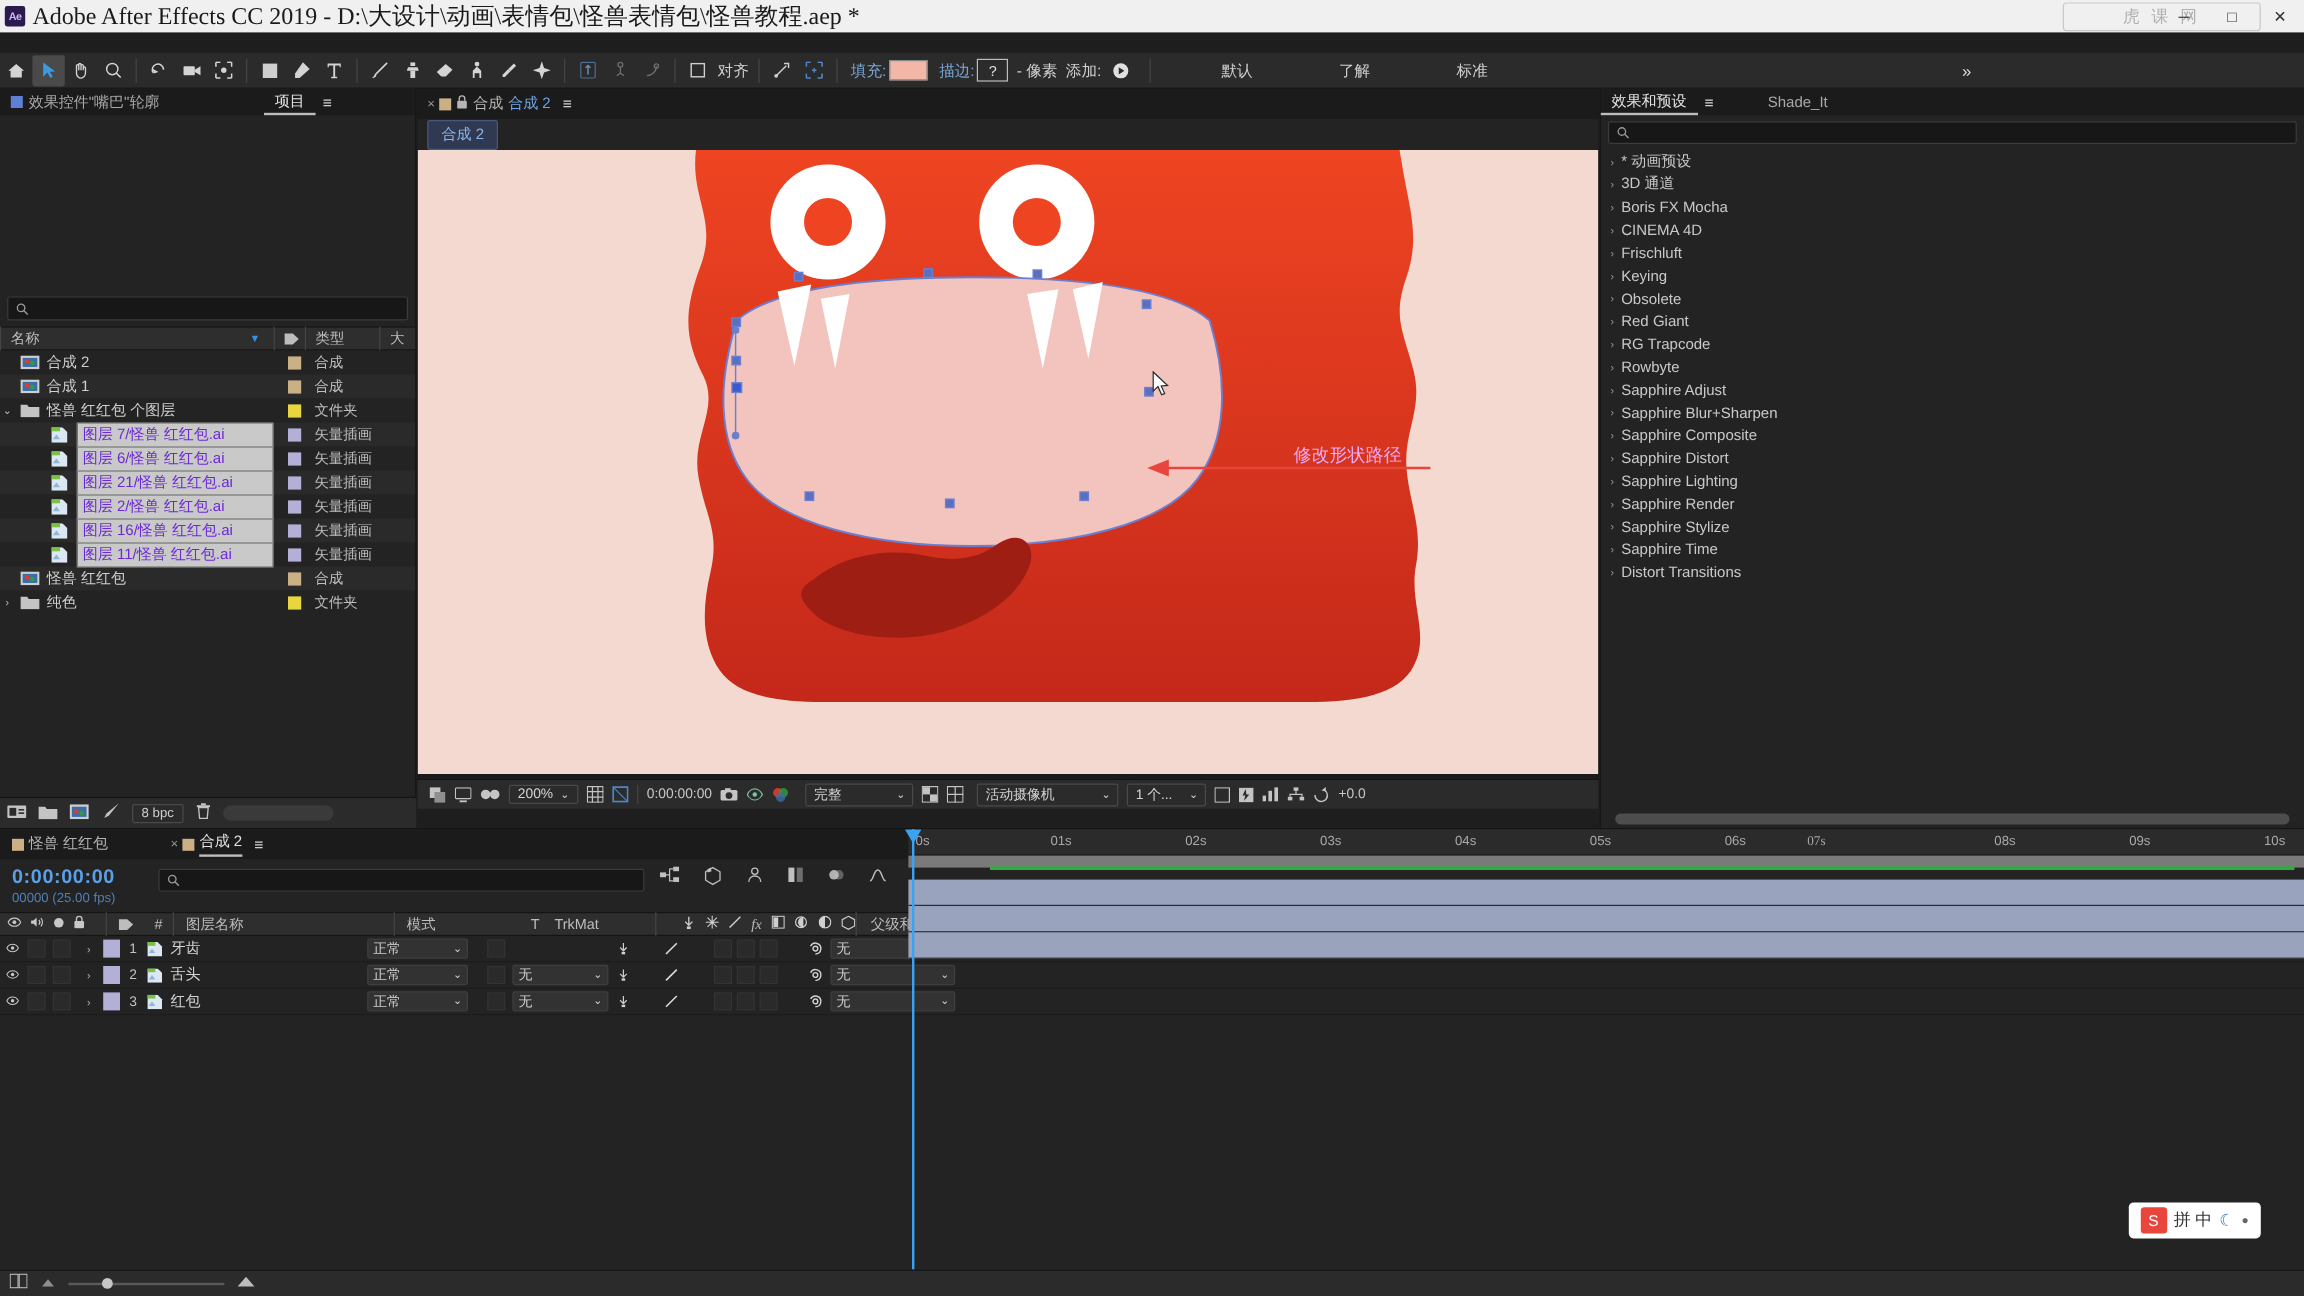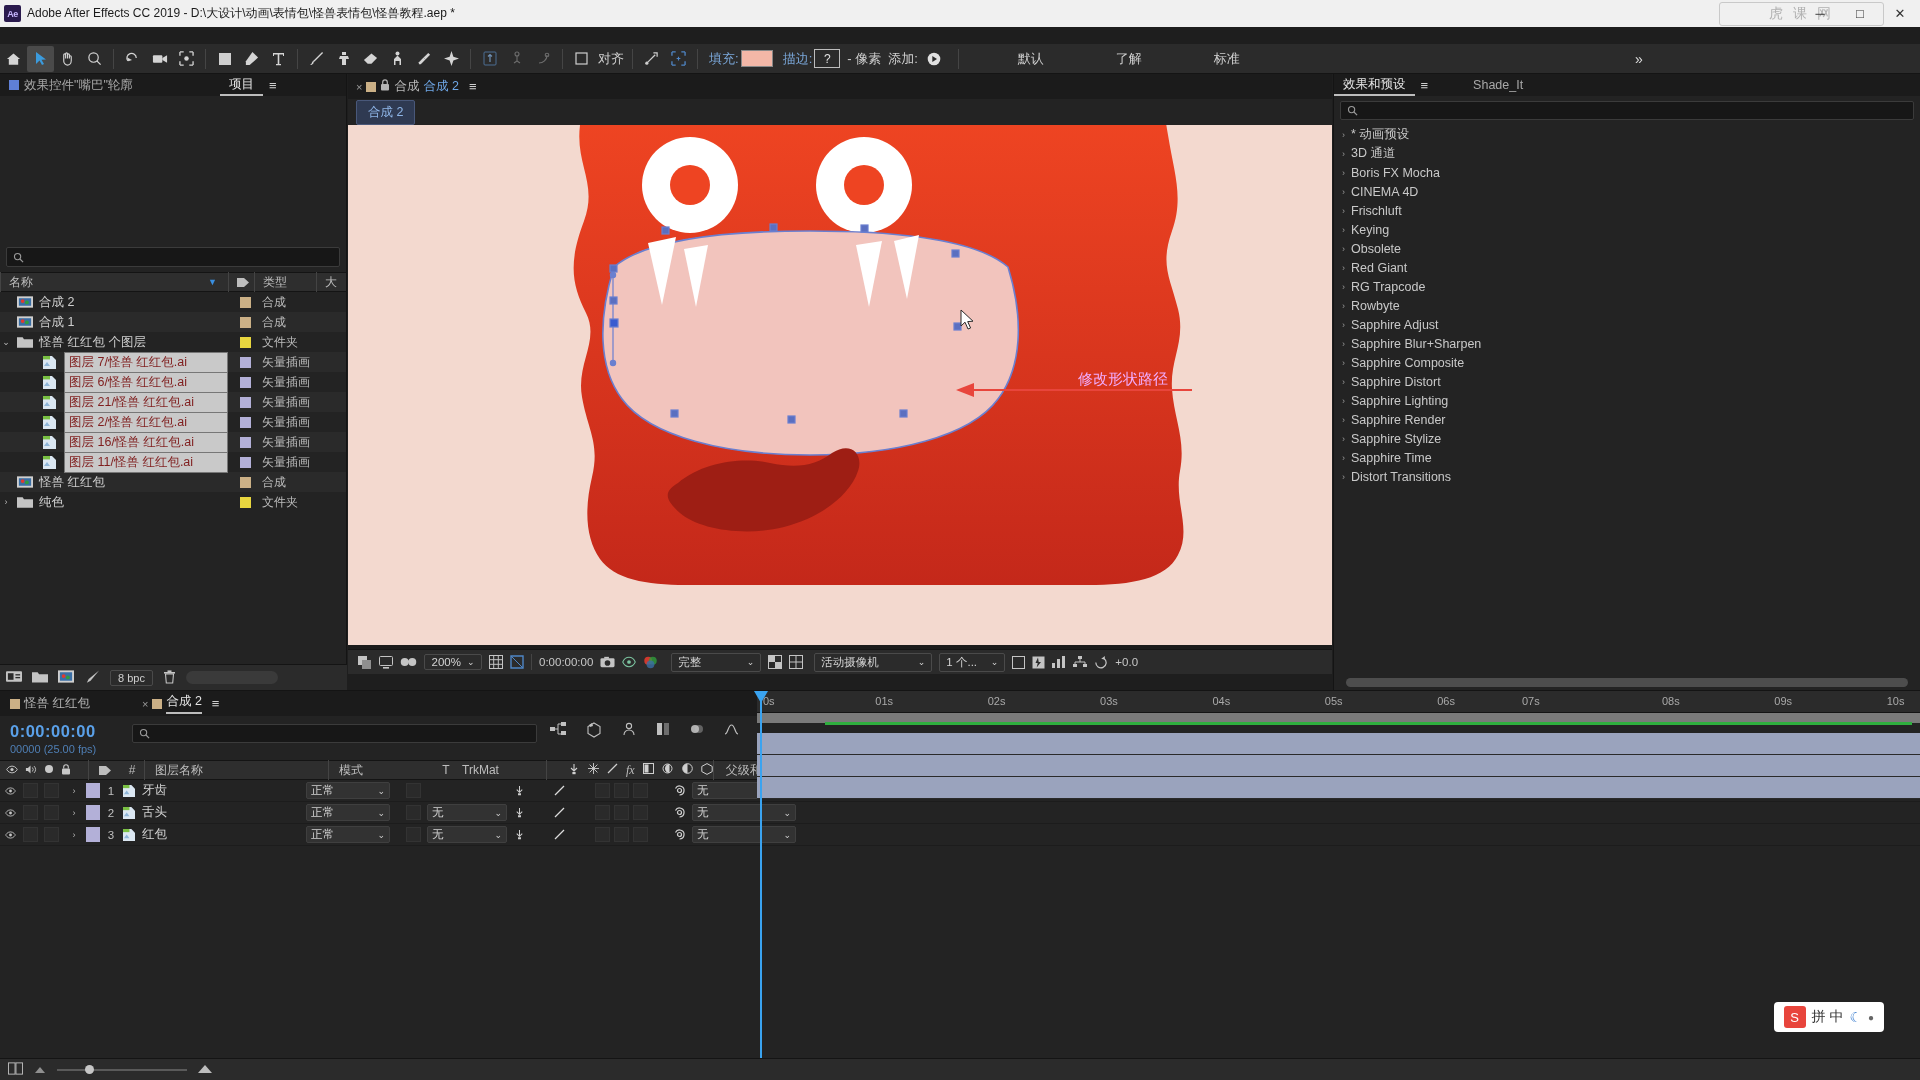--- a/index.html
+++ b/index.html
@@ -6,21 +6,21 @@
   html,body { width:1920px; height:1080px; overflow:hidden; background:#1e1e1e;
     font-family:"Liberation Sans","DejaVu Sans",sans-serif; color:#c8c8c8; }
   #app { position:relative; width:1920px; height:1080px; }
 
   
   .titlebar { position:absolute; left:0; top:0; width:1920px; height:27px; background:#f0f0f0;
     display:flex; align-items:center; color:#1a1a1a; font-size:14px; }
   .ae-badge { width:17px; height:17px; margin:0 6px 0 4px; background:#2a1a4d; color:#c9b7ff;
     font-size:9px; font-weight:bold; display:flex; align-items:center; justify-content:center;
     border-radius:2px; letter-spacing:-0.5px; }
-  .title-text { font-size:12px; white-space:nowrap; }
+  .title-text { font-size:20px; white-space:nowrap;font-family:Liberation Serif, serif; }
   .win-btns { position:absolute; right:0; top:0; height:27px; display:flex; }
   .win-btn { width:40px; height:27px; display:flex; align-items:center; justify-content:center;
     font-size:13px; color:#333; }
   .watermark { position:absolute; right:36px; top:2px; width:165px; height:24px;
     border:1.5px solid #c9c9c9; border-radius:3px; color:#b0b0b0; font-size:14px;
     display:flex; align-items:center; justify-content:space-around; letter-spacing:3px; }
 
   
   .menubar { position:absolute; left:0; top:27px; width:1920px; height:17px; background:#f0f0f0;
     display:flex; align-items:center; color:#1a1a1a; font-size:12.5px; padding-left:4px; }
@@ -58,21 +58,21 @@
     border-right:1px solid #141414; }
   .proj-top { height:145px; }
   .searchbar { margin:6px 6px 0 6px; height:20px; background:#171717; border:1px solid #3b3b3b;
     border-radius:2px; display:flex; align-items:center; padding-left:6px; color:#8c8c8c; font-size:11px; }
   .col-head { display:flex; align-items:center; height:20px; background:#2e2e2e; font-size:12px;
     color:#bdbdbd; border-top:1px solid #141414; border-bottom:1px solid #141414; margin-top:5px; }
   .col-head .c { padding-left:8px; border-left:1px solid #444; height:20px; display:flex; align-items:center; }
   .proj-row { display:flex; align-items:center; height:20px; font-size:12.5px; color:#cfcfcf; }
   .proj-row.alt { background:#2a2a2a; }
   .proj-row .nm { flex:0 0 228px; display:flex; align-items:center; gap:5px; overflow:hidden; white-space:nowrap; }
-  .proj-row .nm.sel .lbl { background:#c9c9c9; color:#7f1d1d; padding:1px 4px; border:1px solid #777;
+  .proj-row .nm.sel .lbl { background:#c9c9c9; color:#6d28d9; padding:1px 4px; border:1px solid #777;
     display:inline-block; width:100%; }
   .proj-row .sw { flex:0 0 34px; display:flex; align-items:center; justify-content:center; }
   .proj-row .ty { flex:1; font-size:12px; color:#bdbdbd; }
   .swatch { width:11px; height:11px; display:inline-block; }
   .ic { width:17px; height:13px; flex:0 0 17px; display:inline-block; }
   .twisty { width:12px; flex:0 0 12px; text-align:center; font-size:9px; color:#bbb; }
   .indent { flex:0 0 20px; }
   .proj-foot { position:absolute; left:0; bottom:0; width:347px; height:26px; background:#2b2b2b;
     border-top:1px solid #141414; display:flex; align-items:center; gap:10px; padding-left:6px; color:#c4c4c4; font-size:11px; }
   .bpc { border:1px solid #4a4a4a; border-radius:2px; padding:1px 7px; font-size:11px; color:#cfcfcf; }
@@ -1208,21 +1208,21 @@
 
     <div class="tl-graph">
       <div class="ruler" id="ruler">
           <span class="rtick" style="left: 6px;">0s</span>
           <span class="rtick" style="left: 118.367px;">01s</span>
           <span class="rtick" style="left: 230.734px;">02s</span>
           <span class="rtick" style="left: 343.101px;">03s</span>
           <span class="rtick" style="left: 455.469px;">04s</span>
           <span class="rtick" style="left: 567.836px;">05s</span>
           <span class="rtick" style="left: 680.203px;">06s</span>
-          <span class="rtick" style="left: 765px;">07s</span>
+          <span class="rtick" style="left: 749px; font-family: Liberation Serif, serif;">07s</span>
           <span class="rtick" style="left: 904.937px;">08s</span>
           <span class="rtick" style="left: 1017.3px;">09s</span>
           <span class="rtick" style="left: 1129.67px;">10s</span>
         </div>
       <div class="workarea"></div>
       <div class="greenbar"></div>
       <div style="position:absolute;left:0;top:42px;right:0" id="tlbars">
           <div class="tlrow-bar"></div>
           <div class="tlrow-bar"></div>
           <div class="tlrow-bar"></div>

